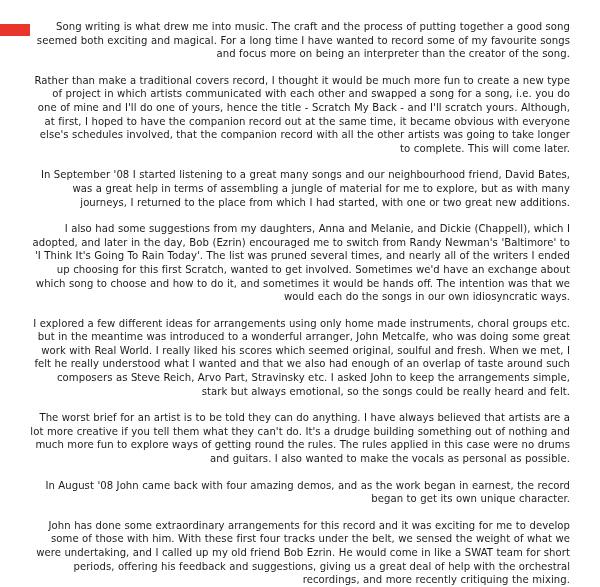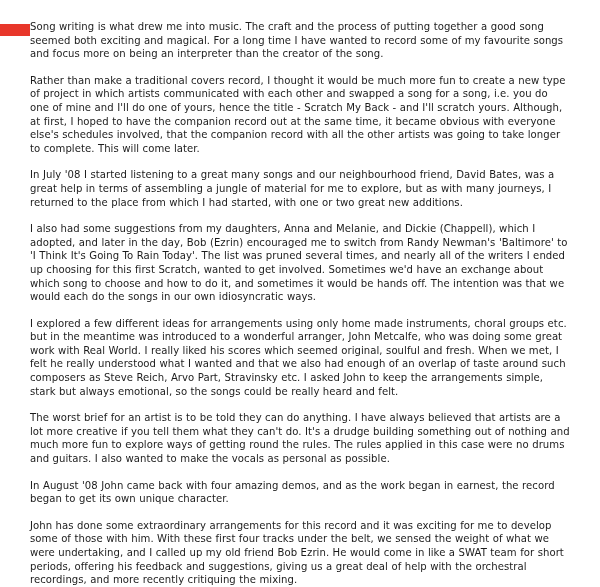--- a/index.html
+++ b/index.html
@@ -31,39 +31,39 @@
     position: absolute;
     left: 30px;
     top: 20px;
     width: 540px;
   }
   .para {
     font-size: 10.1px;
     line-height: 13.6px;
     color: #1b1b1b;
     margin: 0 0 13px 0;
-    text-align: left;
+    text-align: right;
     letter-spacing: 0.05px;
     word-spacing: 0.2px;
   }
   .para:last-child {
     margin-bottom: 4px;
   }
 </style>
 </head>
 <body>
 
 <div class="page">
 
   <div class="corner-mark"></div>
 
   <div class="text-column">
     <p class="para">Song writing is what drew me into music. The craft and the process of putting together a good song seemed both exciting and magical. For a long time I have wanted to record some of my favourite songs and focus more on being an interpreter than the creator of the song.</p>
     <p class="para">Rather than make a traditional covers record, I thought it would be much more fun to create a new type of project in which artists communicated with each other and swapped a song for a song, i.e. you do one of mine and I'll do one of yours, hence the title - Scratch My Back - and I'll scratch yours. Although, at first, I hoped to have the companion record out at the same time, it became obvious with everyone else's schedules involved, that the companion record with all the other artists was going to take longer to complete.  This will come later.</p>
-    <p class="para">In July '08 I started listening to a great many songs and our neighbourhood friend, David Bates, was a great help in terms of assembling a jungle of material for me to explore, but as with many journeys, I returned to the place from which I had started, with one or two great new additions.</p>
+    <p class="para">In September '08 I started listening to a great many songs and our neighbourhood friend, David Bates, was a great help in terms of assembling a jungle of material for me to explore, but as with many journeys, I returned to the place from which I had started, with one or two great new additions.</p>
     <p class="para">I also had some suggestions from my daughters, Anna and Melanie, and Dickie (Chappell), which I adopted, and later in the day, Bob (Ezrin) encouraged me to switch from Randy Newman's 'Baltimore' to 'I Think It's Going To Rain Today'. The list was pruned several times, and nearly all of the writers I ended up choosing for this first Scratch, wanted to get involved. Sometimes we'd have an exchange about which song to choose and how to do it, and sometimes it would be hands off. The intention was that we would each do the songs in our own idiosyncratic ways.</p>
     <p class="para">I explored a few different ideas for arrangements using only home made instruments, choral groups etc. but in the meantime was introduced to a wonderful arranger, John Metcalfe, who was doing some great work with Real World. I really liked his scores which seemed original, soulful and fresh. When we met, I felt he really understood what I wanted and that we also had enough of an overlap of taste around such composers as Steve Reich, Arvo Part, Stravinsky etc. I asked John to keep the arrangements simple, stark but always emotional, so the songs could be really heard and felt.</p>
     <p class="para">The worst brief for an artist is to be told they can do anything. I have always believed that artists are a lot more creative if you tell them what they can't do. It's a drudge building something out of nothing and much more fun to explore ways of getting round the rules. The rules applied in this case were no drums and guitars. I also wanted to make the vocals as personal as possible.</p>
     <p class="para">In August '08 John came back with four amazing demos, and as the work began in earnest, the record began to get its own unique character.</p>
     <p class="para">John has done some extraordinary arrangements for this record and it was exciting for me to develop some of those with him. With these first four tracks under the belt, we sensed the weight of what we were undertaking, and I called up my old friend Bob Ezrin. He would come in like a SWAT team for short periods, offering his feedback and suggestions, giving us a great deal of help with the orchestral recordings, and more recently critiquing the mixing.</p>
 
   </div>
 
 </div>
 

